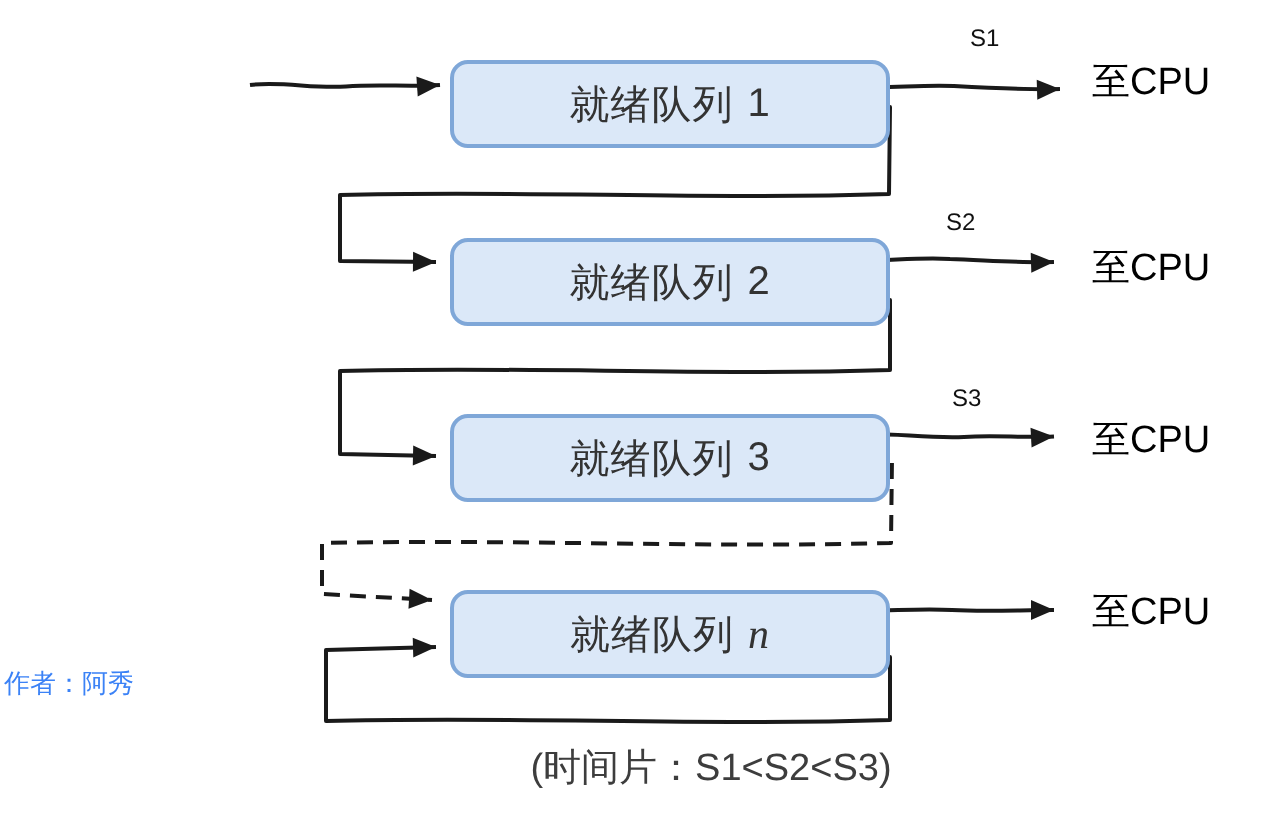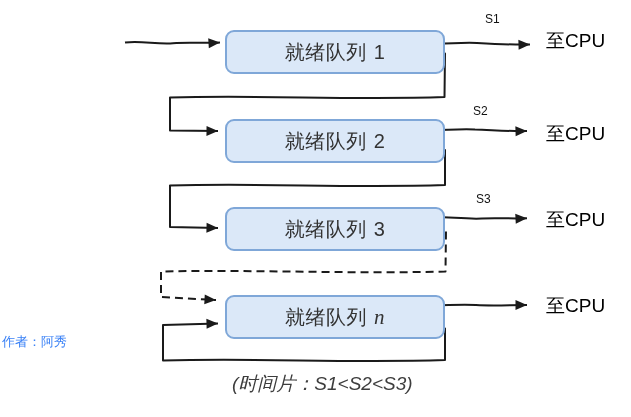--- a/index.html
+++ b/index.html
@@ -53,27 +53,27 @@
   }
   .cpu-label {
     position: absolute;
     left: 546px;
     font-size: 19px;
     color: #000000;
     white-space: nowrap;
   }
   .caption {
     position: absolute;
-    left: 232px;
+    left: 248px;
     top: 371px;
     width: 215px;
+    text-align: center;
     font-size: 19px;
     color: #3d3d3d;
     white-space: nowrap;
-    font-style: italic;
   }
   .credits {
     position: absolute;
     left: 2px;
     top: 312px;
     width: 150px;
     text-align: left;
     font-size: 13px;
     line-height: 27px;
     color: #3b82f6;

